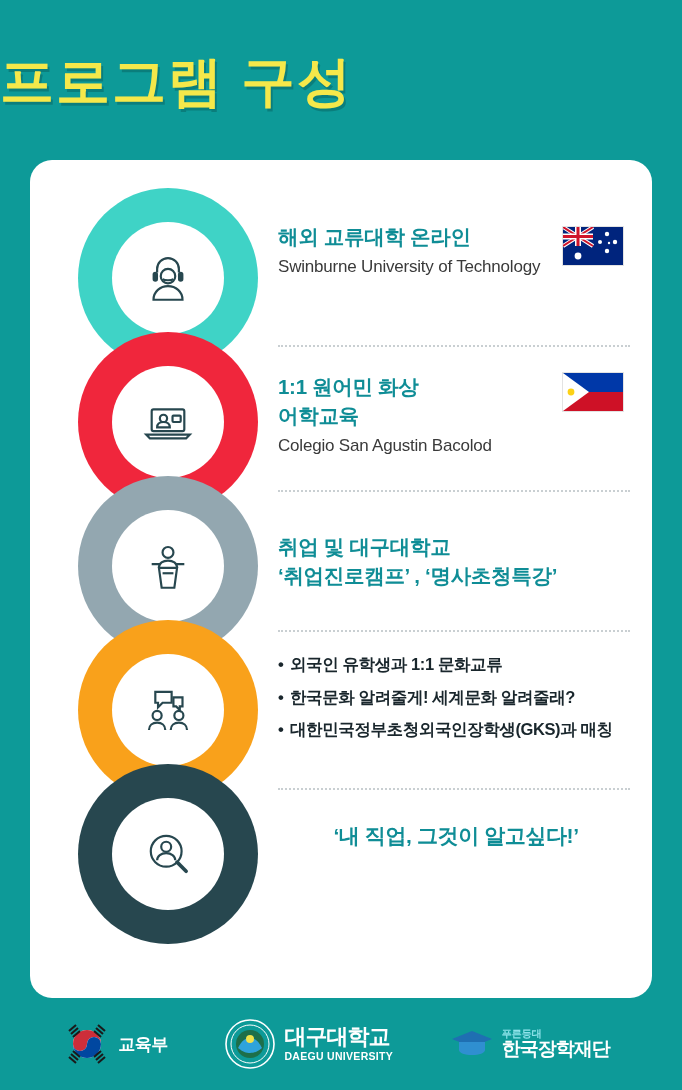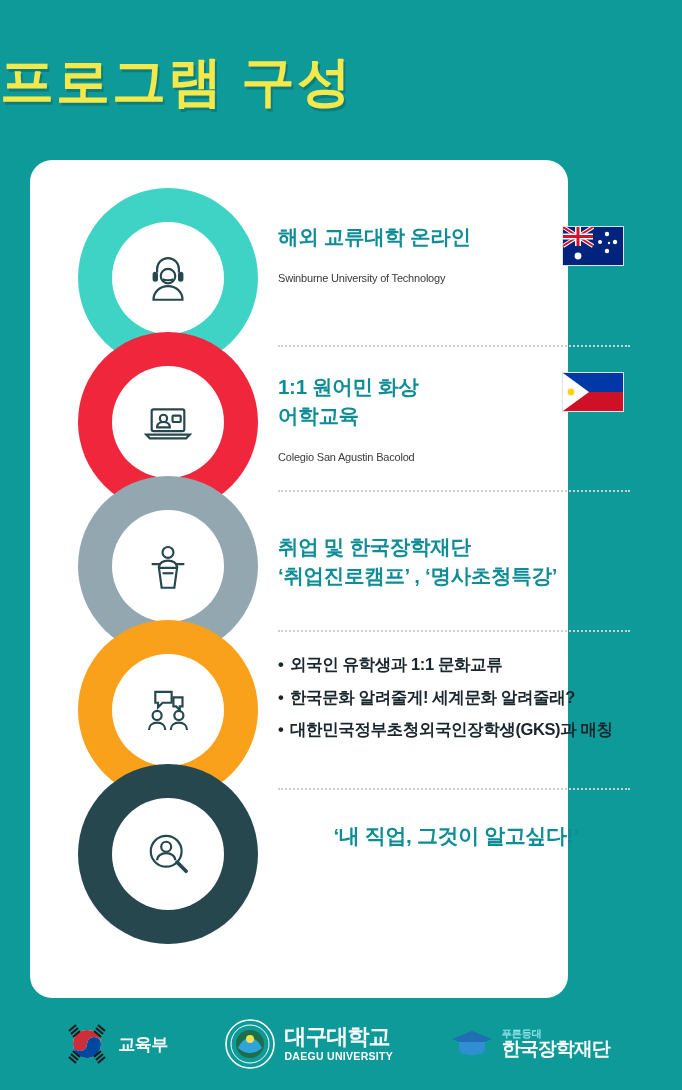--- a/index.html
+++ b/index.html
@@ -23,21 +23,21 @@
     font-size: 54px;
     font-weight: bold;
     color: #f5e84a;
     letter-spacing: 2px;
     text-shadow: 2px 3px 0 rgba(0,0,0,0.18);
   }
   .card {
     position: absolute;
     top: 160px;
     left: 30px;
-    width: 538px;
+    width: 622px;
     height: 838px;
     background: #ffffff;
     border-radius: 22px;
   }
   .rows { position: relative; width: 100%; height: 100%; }
   .circle-wrap {
     position: absolute;
     left: 48px;
     width: 180px;
     height: 180px;
@@ -68,23 +68,23 @@
   }
   .heading {
     color: #0f8d96;
     font-size: 20.5px;
     font-weight: bold;
     line-height: 1.42;
     letter-spacing: -0.3px;
   }
   .sub {
     color: #3a3a3a;
-    font-size: 11px;
+    font-size: 17px;
     line-height: 1.4;
-    margin-top: 20px;
+    margin-top: 4px;
     letter-spacing: -0.2px;
   }
   .bullets { list-style: none; }
   .bullets li {
     color: #19262c;
     font-size: 16.5px;
     line-height: 1.55;
     font-weight: bold;
     letter-spacing: -0.4px;
     margin-bottom: 7px;
@@ -231,21 +231,21 @@
               <circle cx="32" cy="17" r="6"></circle>
               <path d="M22 34c0-5 4.5-8 10-8s10 3 10 8"></path>
               <path d="M22 34h20l-3 22H25z"></path>
               <path d="M26 40h12"></path>
               <path d="M14 30h10M40 30h10"></path>
             </svg>
           </div>
         </div>
       </div>
       <div class="text-block" style="top: 372px;">
-        <div class="heading">취업 및 한국장학재단</div>
+        <div class="heading">취업 및 대구대학교</div>
         <div class="heading">‘취업진로캠프’ , ‘명사초청특강’</div>
       </div>
       <div class="divider" style="top: 470px;"></div>
 
       <div class="circle-wrap" style="top: 460px;">
         <div class="ring" style="background:#f9a11b;">
           <div class="inner">
             <svg width="58" height="58" viewBox="0 0 64 64" fill="none" stroke="#27474f" stroke-width="2.4">
               <path d="M18 12h18v12H26l-5 5v-5h-3z"></path>
               <path d="M38 18h10v10h-3v4l-4-4h-3z"></path>

